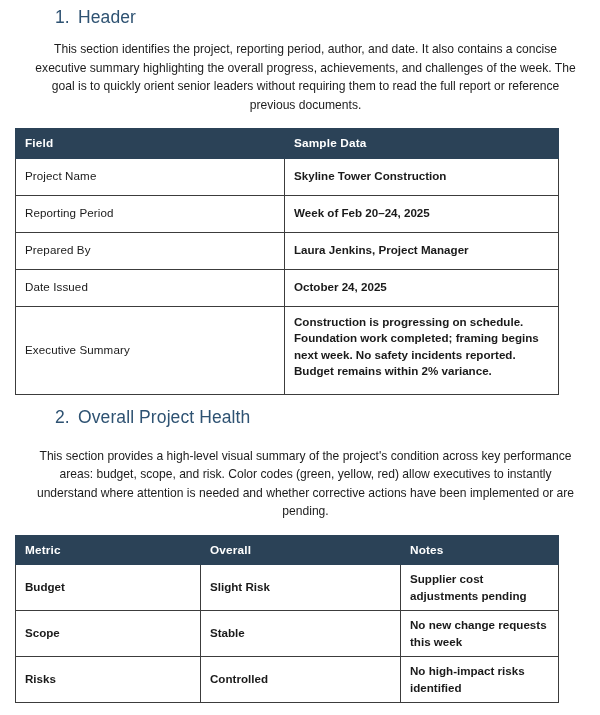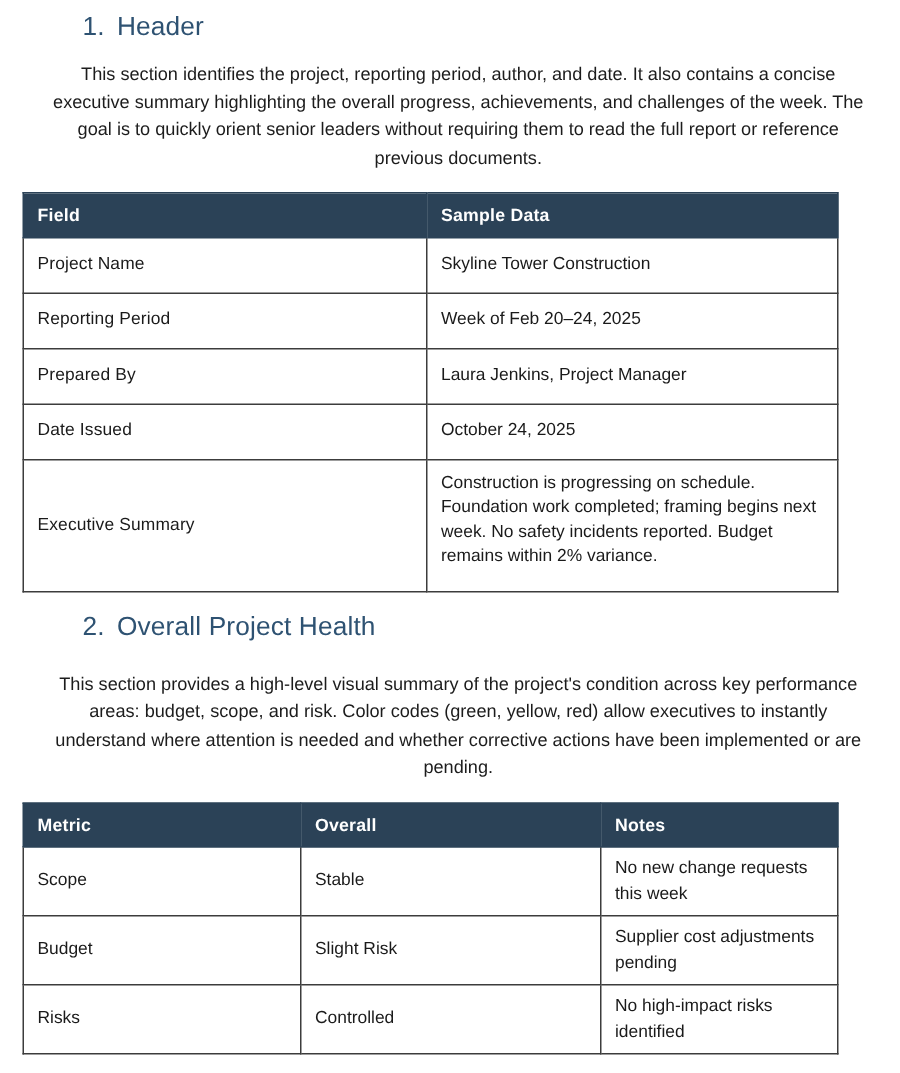--- a/index.html
+++ b/index.html
@@ -61,20 +61,21 @@
     width: 543px;
     font-size: 11.6px;
   }
   table.doc-table th,
   table.doc-table td {
     border: 1px solid #3c3c3c;
     text-align: left;
     vertical-align: middle;
     padding: 6px 9px;
     line-height: 16.5px;
+    font-weight: bold;
   }
   table.doc-table thead th {
     background: #2b4257;
     color: #ffffff;
     font-weight: bold;
     font-size: 11.8px;
     border: 1px solid #2b4257;
     padding-top: 6px;
     padding-bottom: 6px;
     letter-spacing: 0.15px;
@@ -183,30 +184,30 @@
     </colgroup>
     <thead>
       <tr>
         <th>Metric</th>
         <th>Overall</th>
         <th>Notes</th>
       </tr>
     </thead>
     <tbody>
       <tr>
+        <td>Budget</td>
+        <td>Slight Risk</td>
+        <td class="notes-cell">Supplier cost adjustments pending</td>
+      </tr>
+      <tr>
         <td>Scope</td>
         <td>Stable</td>
         <td class="notes-cell">No new change requests this week</td>
       </tr>
       <tr>
-        <td>Budget</td>
-        <td>Slight Risk</td>
-        <td class="notes-cell">Supplier cost adjustments pending</td>
-      </tr>
-      <tr>
         <td>Risks</td>
         <td>Controlled</td>
         <td class="notes-cell">No high-impact risks identified</td>
       </tr>
     </tbody>
   </table>
 
 </div>
 
 </body></html>

